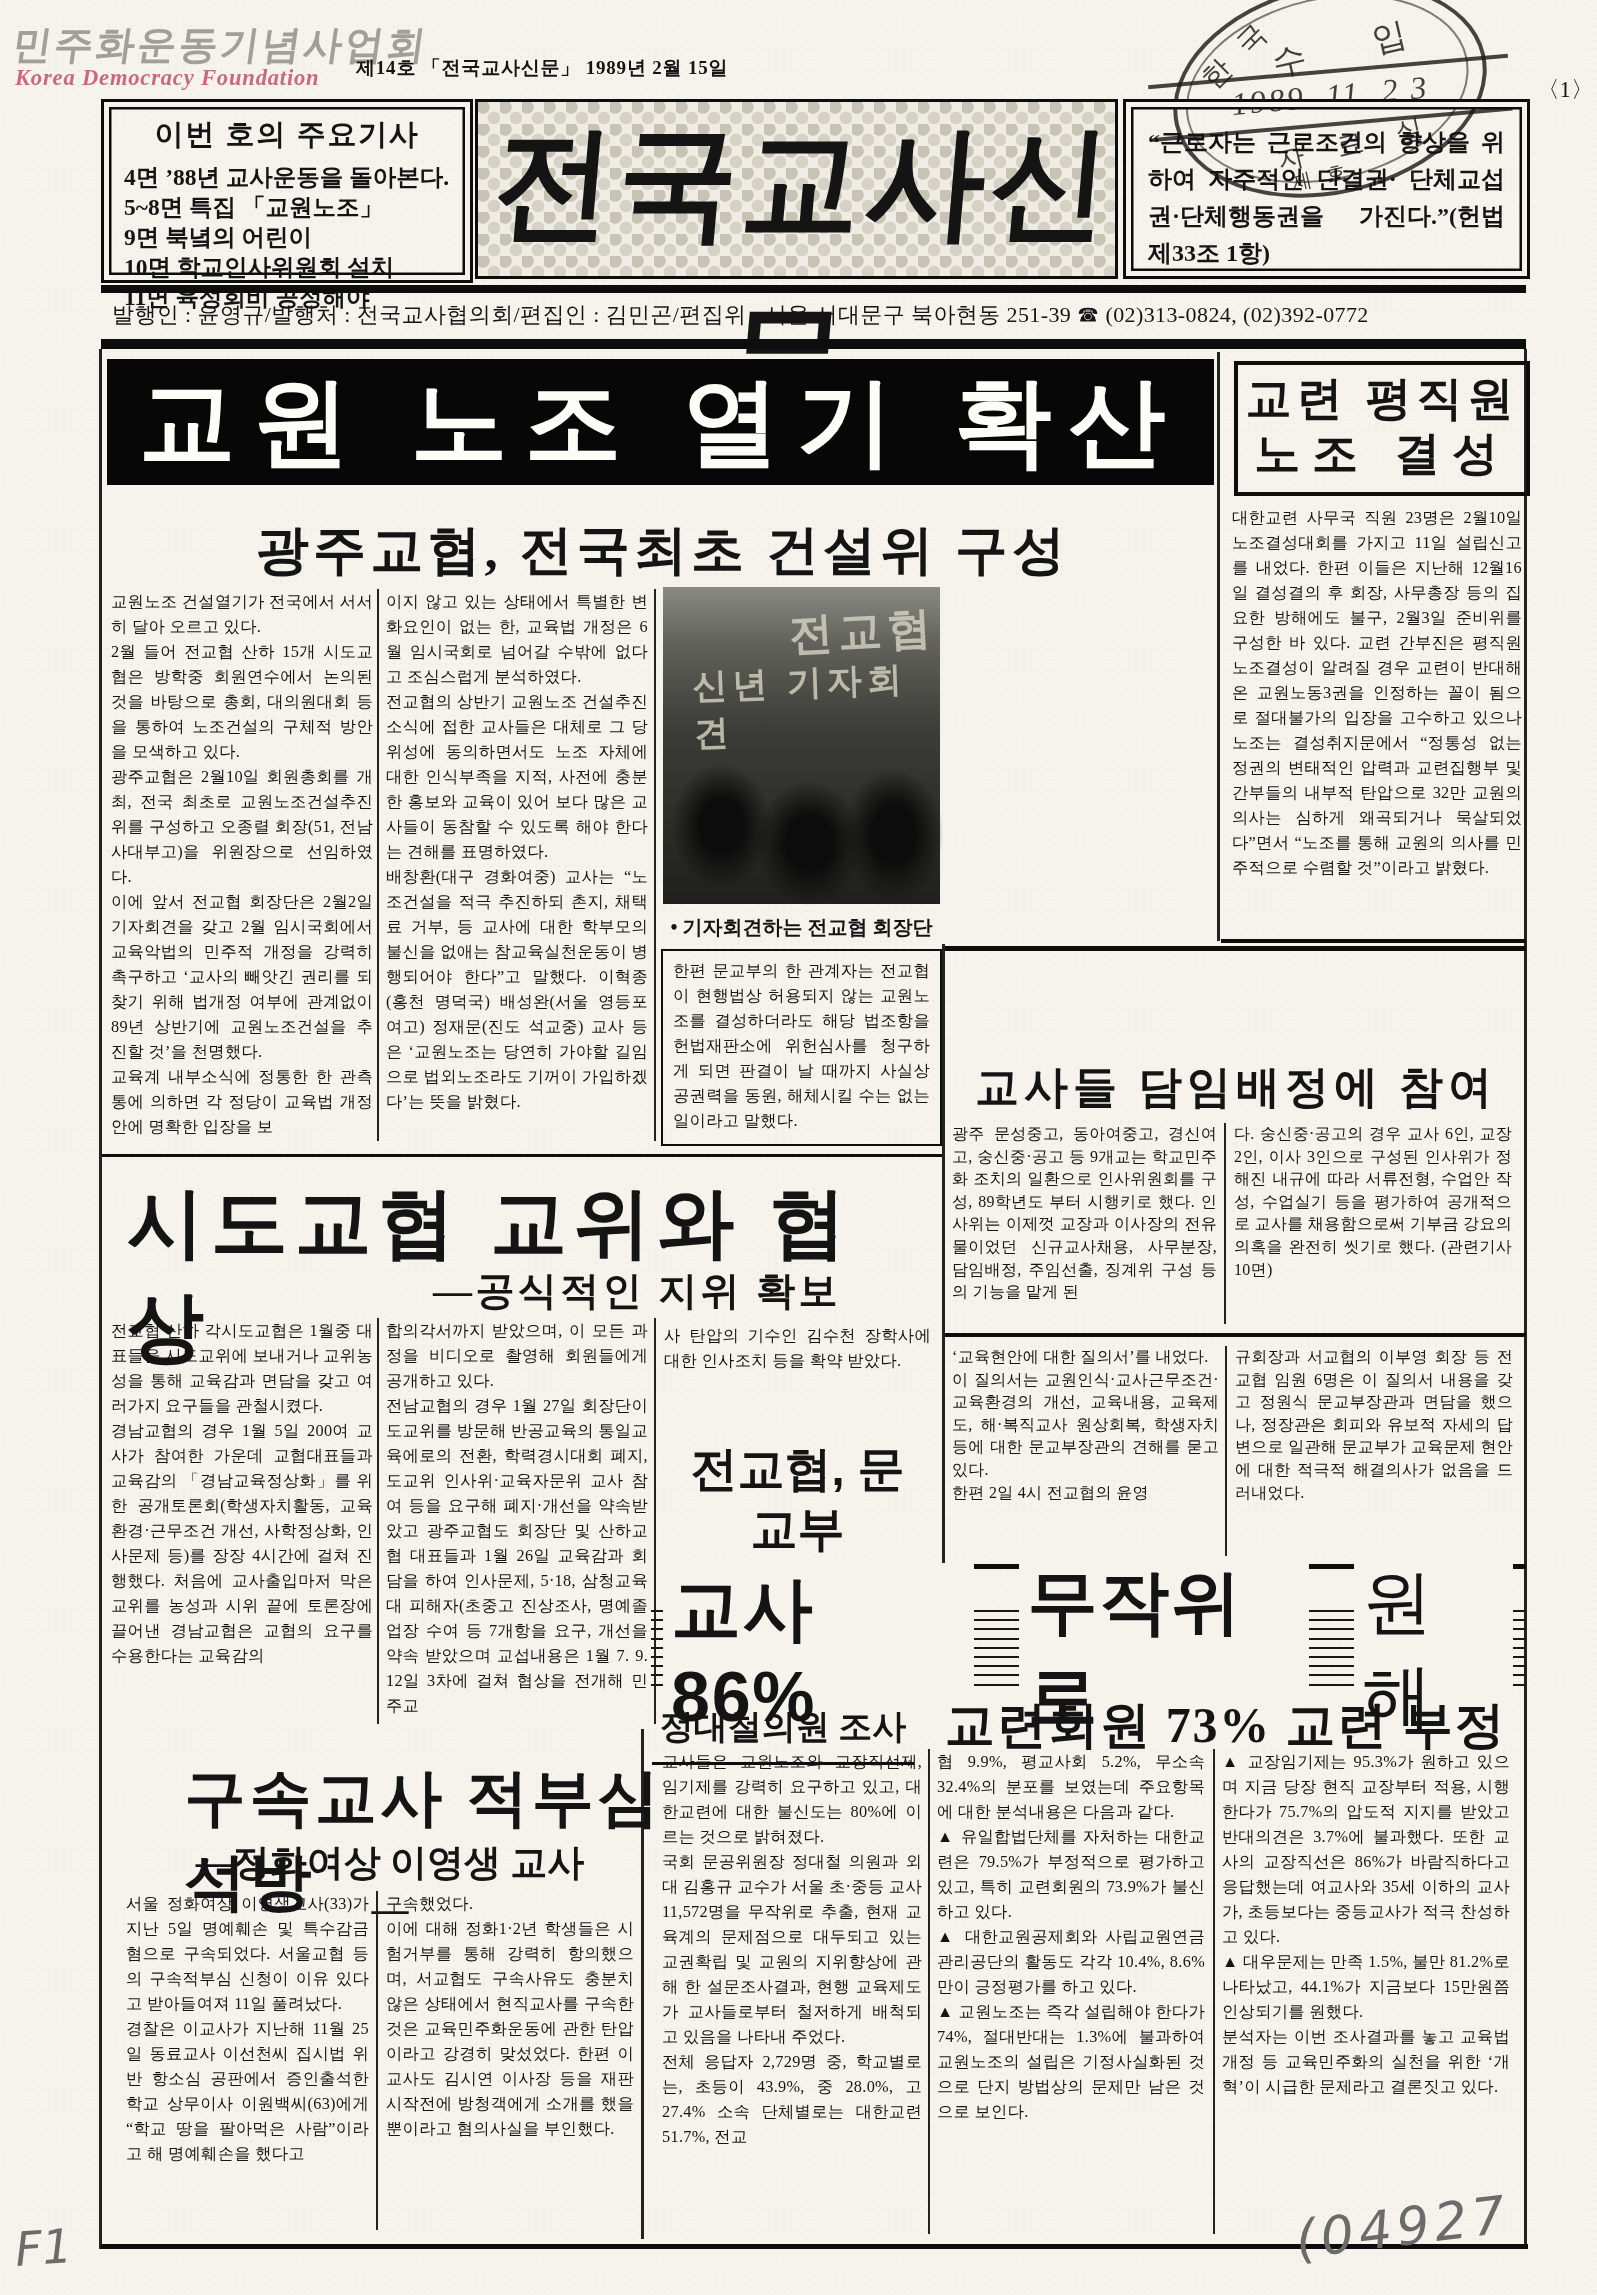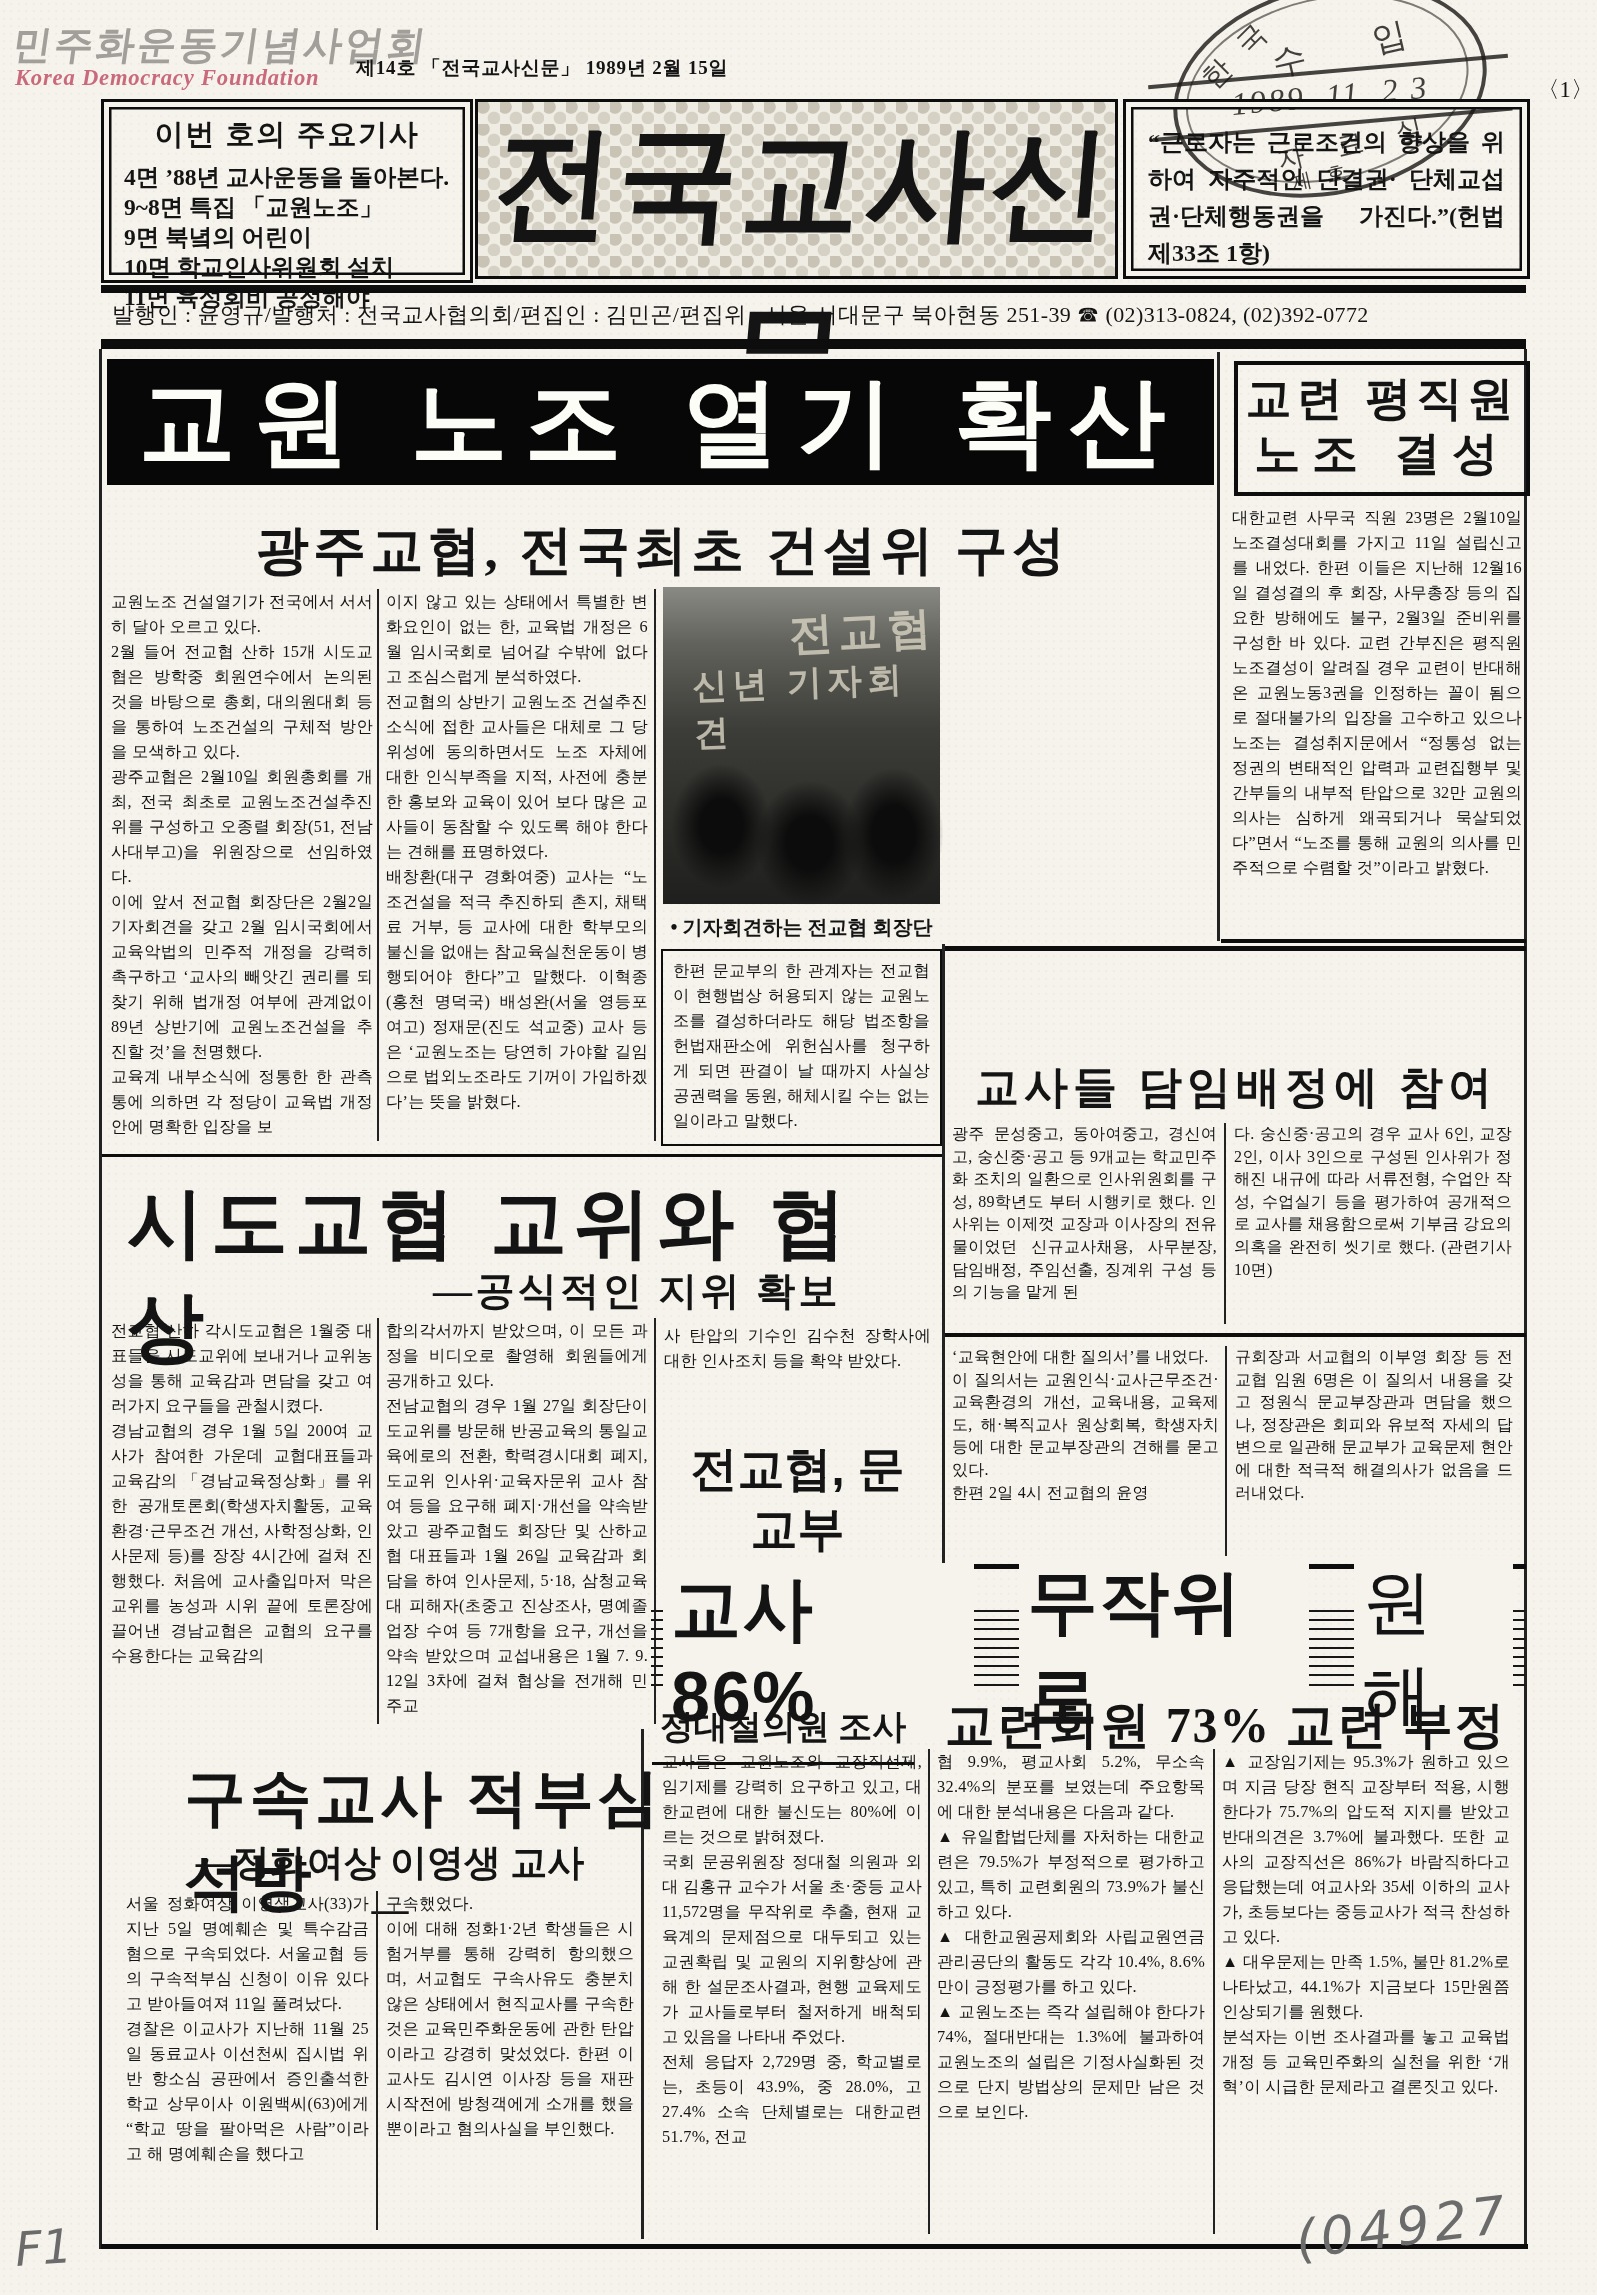--- a/index.html
+++ b/index.html
@@ -59,21 +59,21 @@
     <div class="abs" style="left:109px;top:44px;font-size:34px;letter-spacing:30px;">수 입</div>
     <div class="stamp-band"><span>1989. 11. 2 3</span></div>
     <div class="abs" style="left:92px;top:144px;font-size:27px;letter-spacing:13.4px;">자 료 실</div>
     <div class="abs" style="left:101px;top:174px;font-size:20px;letter-spacing:5px;">제        호</div>
   </div>
 
   <div class="abs dbl-box" style="left:101px;top:99px;width:366px;height:178px;">
     <div style="text-align:center;margin-top:13.4px;font-size:29px;font-weight:900;letter-spacing:1.7px;" class="sans">이번 호의 주요기사</div>
     <div style="margin:6.7px 0 0 20px;font-size:23.5px;font-weight:700;line-height:30px;">
       <div>4면 ’88년 교사운동을 돌아본다.</div>
-      <div>9~8면 특집 「교원노조」</div>
+      <div>5~8면 특집 「교원노조」</div>
       <div>9면 북녘의 어린이</div>
       <div>10면 학교인사위원회 설치</div>
       <div>11면 육성회비 공정해야</div>
     </div>
   </div>
 
   <div class="abs masthead-box" style="left:475px;top:99px;width:637px;height:174px;">
     <div class="masthead-text">전국교사신문</div>
   </div>
 

